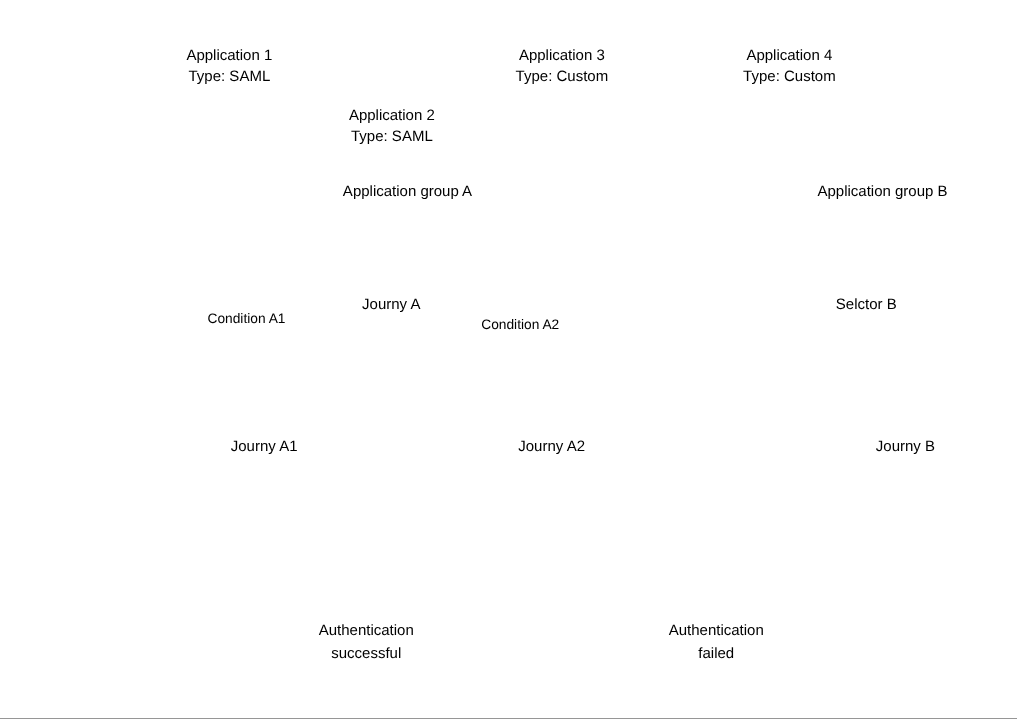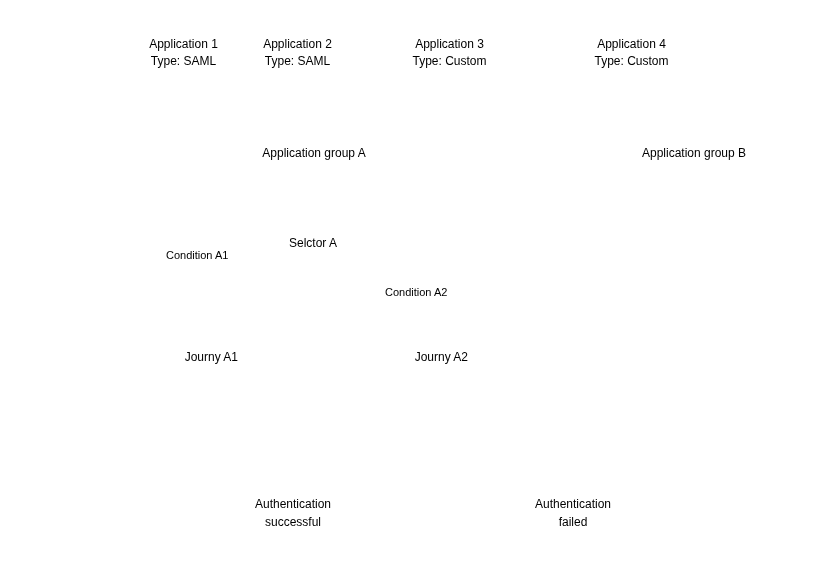--- a/index.html
+++ b/index.html
@@ -23,26 +23,26 @@
     flex-direction: column;
     align-items: center;
     justify-content: center;
     text-align: center;
     font-size: 12px;
     line-height: 1.45;
     box-sizing: border-box;
   }
   .app-box { width: 119px; height: 58px; top: 24px; }
   .app-0 { left: 124px; }
-  .app-1 { left: 238px; }
+  .app-1 { left: 254px; margin-top: 48px; }
   .app-2 { left: 384px; padding-left: 12px; }
   .app-3 { left: 572px; }
   .app-4 { left: 694px; }
 
-  .group-box { width: 118px; height: 57px; top: 125px; }
+  .group-box { width: 118px; height: 57px; top: 125px; margin-left: 12px; }
   .group-0 { left: 255px; }
   .group-1 { left: 635px; border-radius: 22px; }
 
   .diamond-wrap {
     position: absolute;
     width: 118px;
     height: 72px;
     top: 207px;
     display: flex;
     align-items: center;
@@ -67,21 +67,21 @@
   .condition-label {
     position: absolute;
     background: #ffffff;
     color: #000000;
     font-size: 11px;
     line-height: 1.2;
     padding: 13px 3px;
     white-space: nowrap;
   }
   .cond-0 { left: 163px; top: 236px; }
-  .cond-1 { left: 382px; top: 241px; margin-top: 32px; }
+  .cond-1 { left: 382px; top: 241px; }
 
   .journey-box { width: 109px; height: 108px; top: 304px; align-items: flex-end; }
   .journey-0 { left: 129px; }
   .journey-1 { left: 359px; }
   .journey-2 { left: 639px; }
 
   .ellipse {
     width: 118px;
     height: 77px;
     top: 475px;
@@ -114,31 +114,38 @@
 
   <div class="node group-box group-0">
     <span>Application group A</span>
   </div>
   <div class="node group-box group-1">
     <span>Application group B</span>
   </div>
 
   <div class="diamond-wrap diamond-0">
     <div class="diamond-shape"></div>
-    <span class="diamond-label">Selctor A</span>
+    <span class="diamond-label">Journy A</span>
+  </div>
+  <div class="diamond-wrap diamond-1">
+    <div class="diamond-shape"></div>
+    <span class="diamond-label">Selctor B</span>
   </div>
 
   <span class="condition-label cond-0">Condition A1</span>
   <span class="condition-label cond-1">Condition A2</span>
 
   <div class="node journey-box journey-0">
     <span>Journy A1</span>
   </div>
   <div class="node journey-box journey-1">
     <span>Journy A2</span>
+  </div>
+  <div class="node journey-box journey-2">
+    <span>Journy B</span>
   </div>
 
   <div class="node ellipse outcome-0">
     <span>Authentication</span>
     <span>successful</span>
   </div>
   <div class="node ellipse outcome-1">
     <span>Authentication</span>
     <span>failed</span>
   </div>

